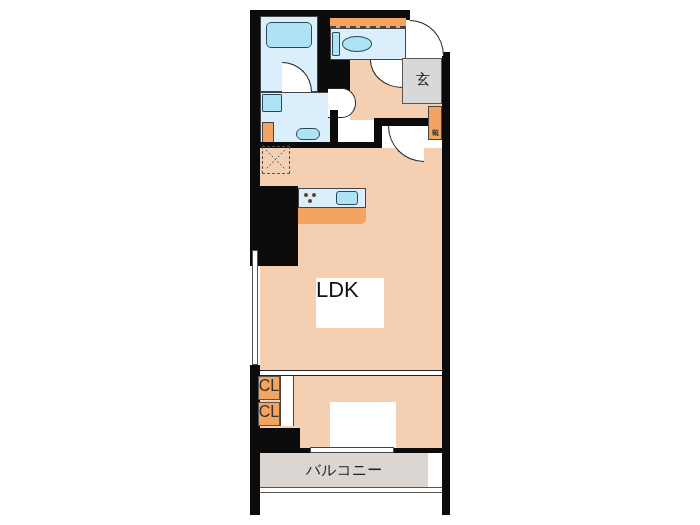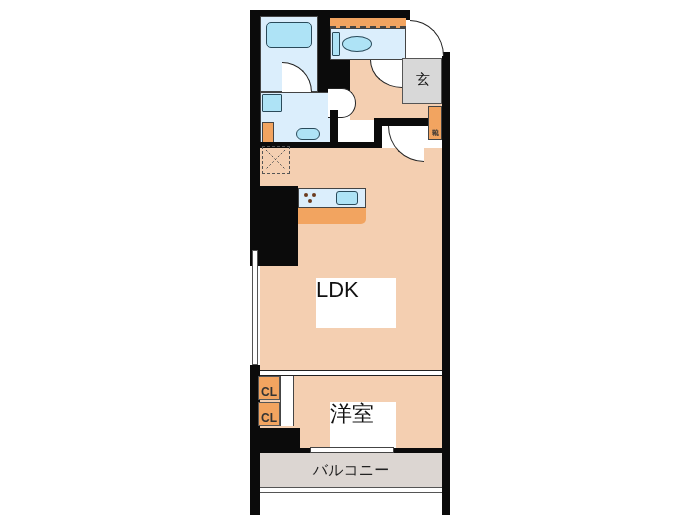--- a/index.html
+++ b/index.html
@@ -7,21 +7,21 @@
   .abs { position: absolute; box-sizing: border-box; }
   .wall { background: #0b0b0b; }
   .floor { background: #f4cfb1; }
   .wet { background: #dbeefc; }
   .aqua { background: #aee3f6; border: 1.5px solid #2a4a5a; border-radius: 5px; }
   .orange { background: #f2a460; }
   .gray { background: #d8d8d8; }
   .white { background: #ffffff; }
   .label-box { background: #ffffff; color: #111; text-align: left; line-height: 1.12; }
   .door-arc { border: 1.5px solid #222; border-radius: 0 100% 0 0; border-left: none; border-bottom: none; background: #fff; }
-  .cl { background: #f2a460; color: #333; font-size: 12px; font-weight: bold; display:flex; align-items:flex-end; justify-content:center; border:1px solid #555; }
+  .cl { background: #f2a460; color: #333; font-size: 16px; font-weight: normal; display:flex; align-items:flex-start; justify-content:center; border:1px solid #555; }
   .window { background: #fff; border-top: 1px solid #555; border-bottom: 1px solid #555; }
 </style>
 </head>
 <body>
 
 <div class="abs" style="left:250px; top:10px; width:200px; height:505px;">
 
   <div class="abs wall" style="left:0; top:0; width:160px; height:10px;"></div>
   <div class="abs wall" style="left:0; top:0; width:10px; height:240px;"></div>
   <div class="abs wall" style="left:0; top:355px; width:10px; height:150px;"></div>
@@ -83,41 +83,40 @@
         <circle cx="4" cy="4" r="2" fill="#6b3b1f"></circle>
         <circle cx="12" cy="4" r="2" fill="#6b3b1f"></circle>
         <circle cx="8" cy="10" r="2" fill="#6b3b1f"></circle>
       </svg>
   </div>
   <div class="abs aqua" style="left:86px; top:181px; width:22px; height:14px; border-radius:3px;"></div>
   <div class="abs orange" style="left:48px; top:198px; width:68px; height:16px; border-radius:0 0 5px 0;"></div>
 
   <div class="abs window" style="left:2px; top:240px; width:6px; height:115px; background:#fff; border:1px solid #555;"></div>
 
-  <div class="abs label-box" style="left:66px; top:268px; width:80px; height:50px; font-size:22px;">
+  <div class="abs label-box" style="left:66px; top:268px; width:68px; height:50px; font-size:22px;">
     <div>LDK</div>
   </div>
 
   <div class="abs" style="left:10px; top:360px; width:182px; height:6px; background:#fff; border-top:1.5px solid #222; border-bottom:1.5px solid #222;"></div>
 
   <div class="abs floor" style="left:10px; top:366px; width:182px; height:74px;"></div>
   <div class="abs cl" style="left:8px; top:366px; width:22px; height:24px;">
     <span>CL</span>
   </div>
   <div class="abs cl" style="left:8px; top:392px; width:22px; height:24px;">
     <span>CL</span>
   </div>
   <div class="abs white" style="left:30px; top:366px; width:14px; height:50px; border-left:1px solid #444; border-right:1px solid #444;"></div>
   <div class="abs wall" style="left:0; top:418px; width:50px; height:22px;"></div>
 
   <div class="abs label-box" style="left:80px; top:392px; width:66px; height:48px; font-size:22px;">
-    <div>洋室</div>
   </div>
 
   <div class="abs wall" style="left:0; top:438px; width:200px; height:5px;"></div>
   <div class="abs" style="left:60px; top:437px; width:84px; height:6px; background:#fff; border:1px solid #444;"></div>
 
-  <div class="abs" style="left:10px; top:443px; width:182px; height:34px; background:#dcd6d2; display:flex; align-items:center; justify-content:center; font-size:15px; color:#222;">
+  <div class="abs" style="left:10px; top:443px; width:168px; height:34px; background:#dcd6d2; display:flex; align-items:center; justify-content:center; font-size:15px; color:#222;">
     <span>バルコニー</span>
   </div>
   <div class="abs" style="left:10px; top:477px; width:182px; height:6px; border-top:1px solid #555; border-bottom:1px solid #555; background:#fff;"></div>
 
 </div>
 
 </body></html>

